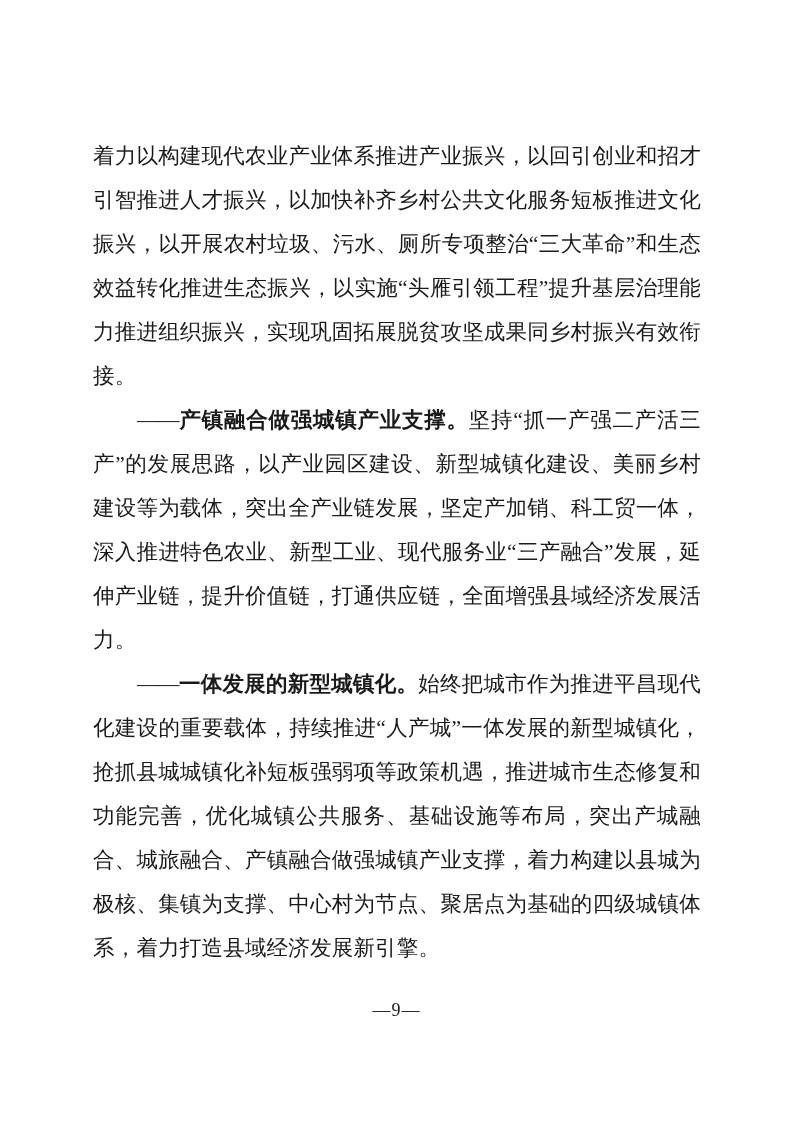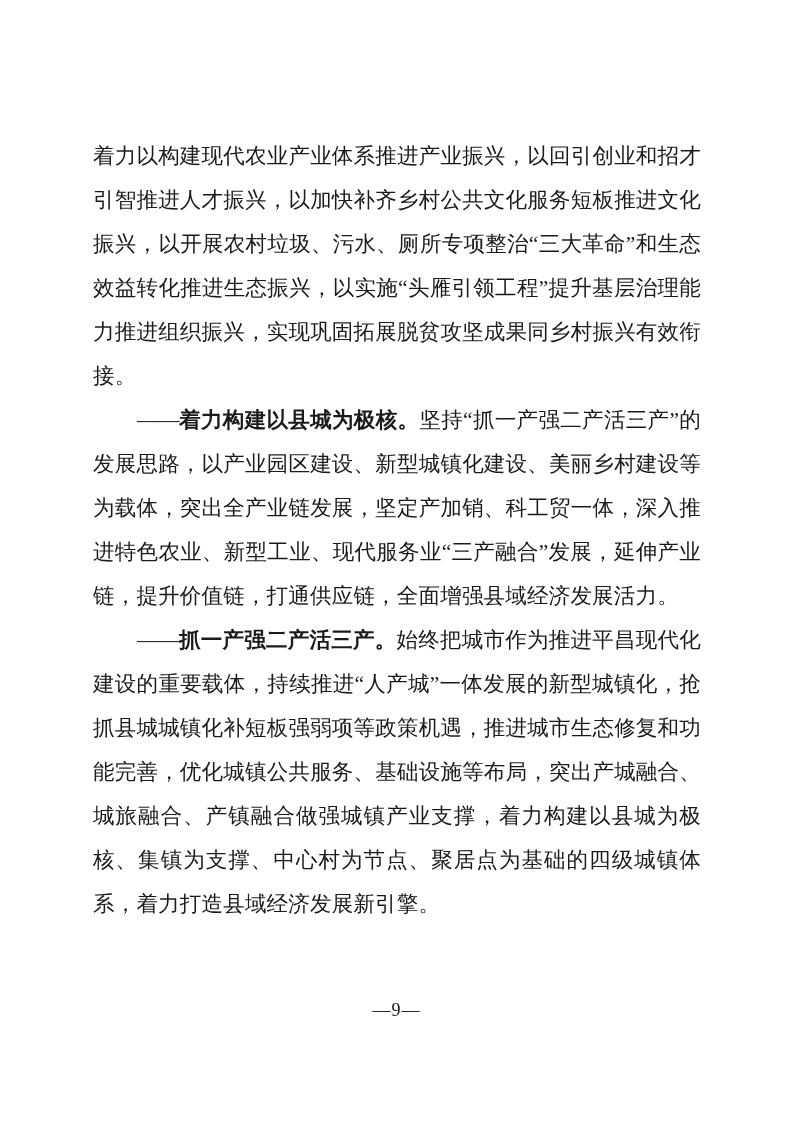--- a/index.html
+++ b/index.html
@@ -56,22 +56,22 @@
 </style>
 </head>
 <body>
 
 <div class="page">
 
   <div class="content">
 
     <p class="para"><span>着力以构建现代农业产业体系推进产业振兴，以回引创业和招才引智推进人才振兴，以加快补齐乡村公共文化服务短板推进文化振兴，以开展农村垃圾、污水、厕所专项整治“三大革命”和生态效益转化推进生态振兴，以实施“头雁引领工程”提升基层治理能力推进组织振兴，实现巩固拓展脱贫攻坚成果同乡村振兴有效衔接。</span></p>
 
-    <p class="para indent"><span class="dash">——</span><span class="lead">着力构建以县城为极核。</span><span>坚持“抓一产强二产活三产”的发展思路，以产业园区建设、新型城镇化建设、美丽乡村建设等为载体，突出全产业链发展，坚定产加销、科工贸一体，深入推进特色农业、新型工业、现代服务业“三产融合”发展，延伸产业链，提升价值链，打通供应链，全面增强县域经济发展活力。</span></p>
+    <p class="para indent"><span class="dash">——</span><span class="lead">产镇融合做强城镇产业支撑。</span><span>坚持“抓一产强二产活三产”的发展思路，以产业园区建设、新型城镇化建设、美丽乡村建设等为载体，突出全产业链发展，坚定产加销、科工贸一体，深入推进特色农业、新型工业、现代服务业“三产融合”发展，延伸产业链，提升价值链，打通供应链，全面增强县域经济发展活力。</span></p>
 
-    <p class="para indent"><span class="dash">——</span><span class="lead">抓一产强二产活三产。</span><span>始终把城市作为推进平昌现代化建设的重要载体，持续推进“人产城”一体发展的新型城镇化，抢抓县城城镇化补短板强弱项等政策机遇，推进城市生态修复和功能完善，优化城镇公共服务、基础设施等布局，突出产城融合、城旅融合、产镇融合做强城镇产业支撑，着力构建以县城为极核、集镇为支撑、中心村为节点、聚居点为基础的四级城镇体系，着力打造县域经济发展新引擎。</span></p>
+    <p class="para indent"><span class="dash">——</span><span class="lead">一体发展的新型城镇化。</span><span>始终把城市作为推进平昌现代化建设的重要载体，持续推进“人产城”一体发展的新型城镇化，抢抓县城城镇化补短板强弱项等政策机遇，推进城市生态修复和功能完善，优化城镇公共服务、基础设施等布局，突出产城融合、城旅融合、产镇融合做强城镇产业支撑，着力构建以县城为极核、集镇为支撑、中心村为节点、聚居点为基础的四级城镇体系，着力打造县域经济发展新引擎。</span></p>
 
 
   </div>
 
   <div class="page-number">—9—</div>
 
 </div>
 
 </body></html>

